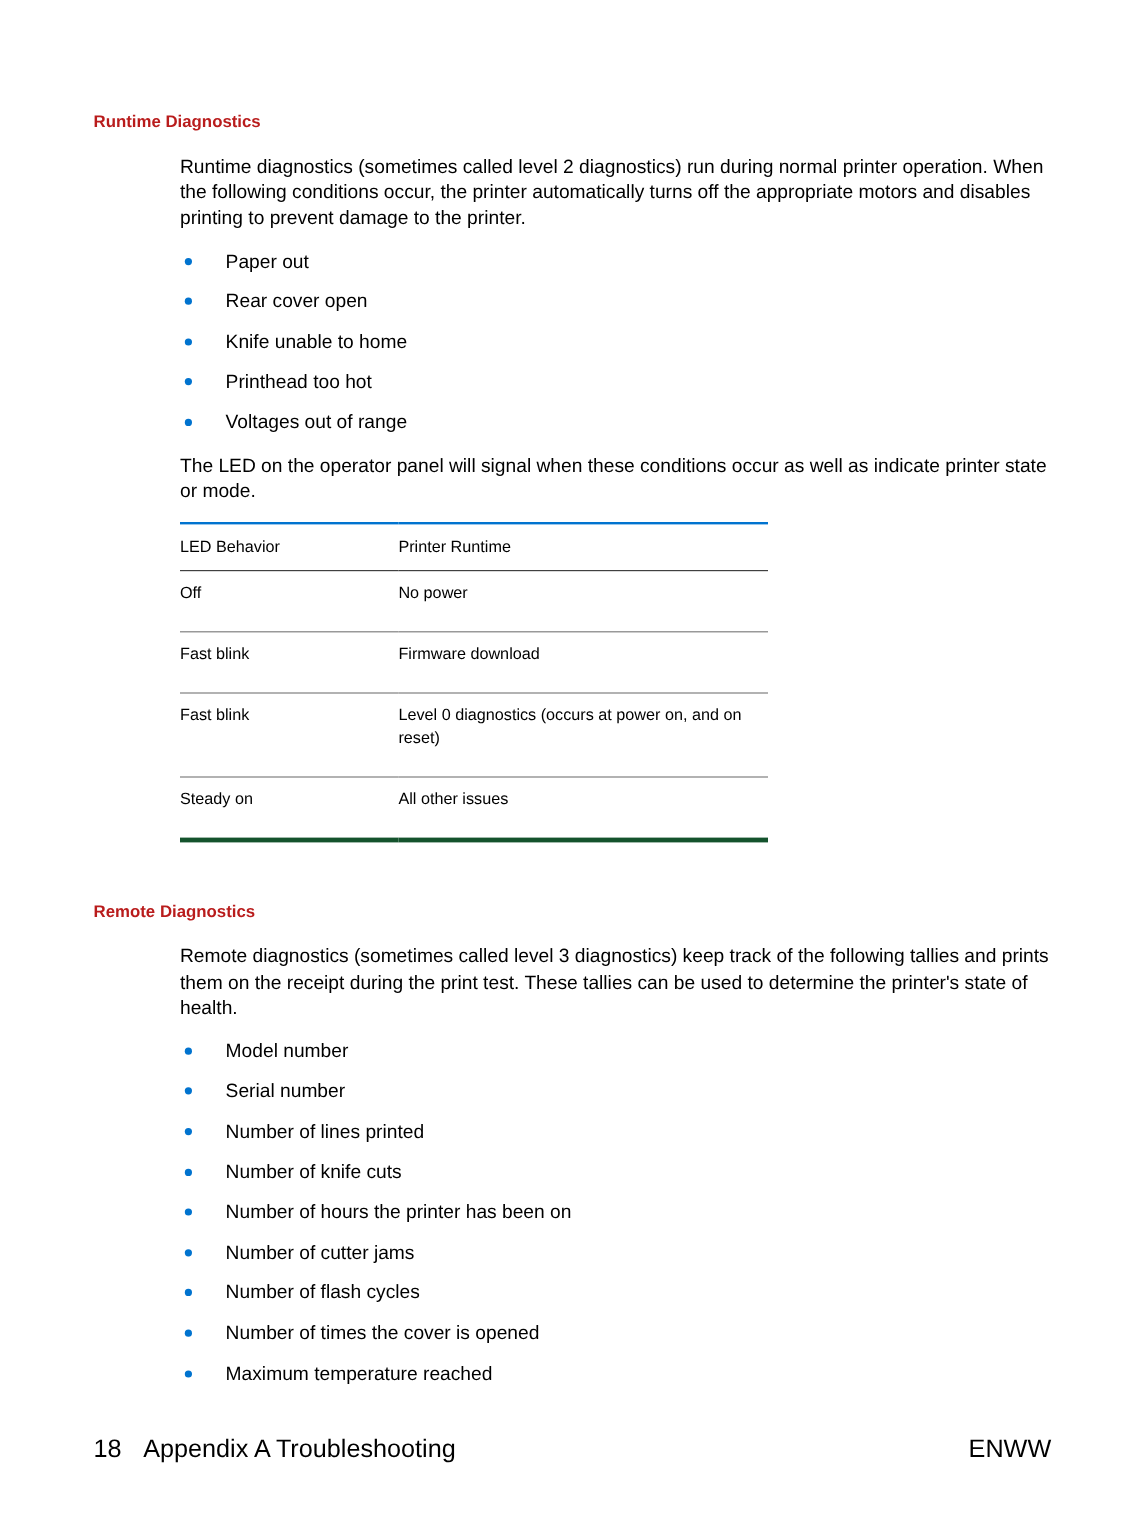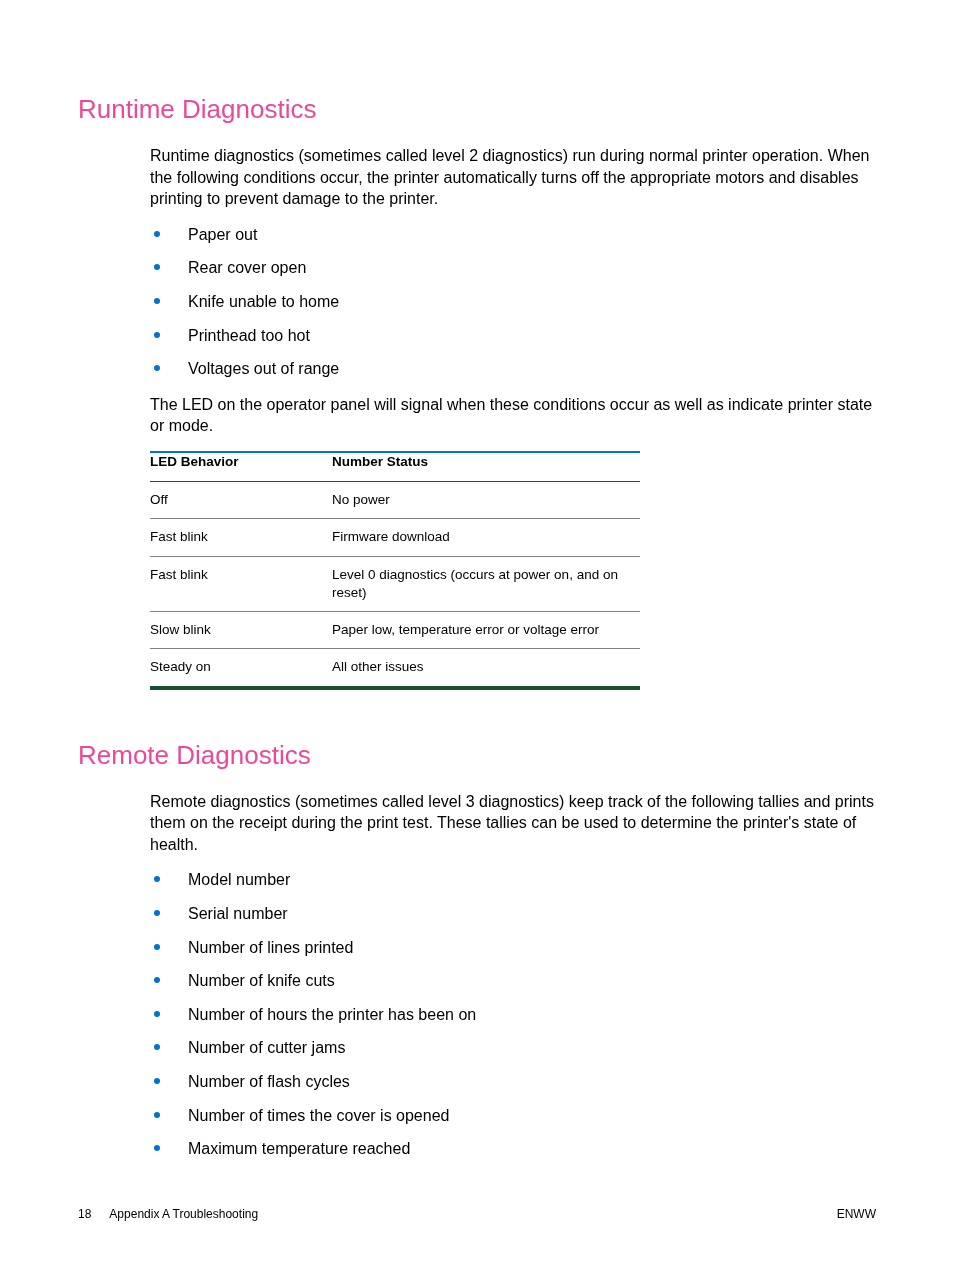--- a/index.html
+++ b/index.html
@@ -12,23 +12,23 @@
     color: #000;
     font-size: 16px;
     line-height: 1.35;
     position: relative;
   }
   .page {
     padding: 92px 78px 0 78px;
     box-sizing: border-box;
   }
   h2.section {
-    color: #ec4899;
-    font-size: 26px;
-    font-weight: normal;
+    color: #b91c1c;
+    font-size: 14px;
+    font-weight: bold;
     margin: 0 0 18px 0;
   }
   h2.section.second {
     margin-top: 48px;
   }
   .body-block {
     margin-left: 72px;
   }
   p.para {
     margin: 0 0 14px 0;
@@ -54,44 +54,44 @@
     background: #0073cf;
   }
   table.led {
     border-collapse: collapse;
     width: 490px;
     margin-top: 10px;
     font-size: 13.5px;
   }
   table.led th {
     text-align: left;
-    font-weight: bold;
-    padding: 0 10px 10px 0;
+    font-weight: normal;
+    padding: 10px 10px 10px 0;
     border-top: 2px solid #0073cf;
     border-bottom: 1px solid #404040;
   }
   table.led td {
     text-align: left;
-    padding: 9px 10px 9px 0;
+    padding: 9px 10px 23px 0;
     border-bottom: 1px solid #808080;
     vertical-align: top;
   }
   table.led tr:last-child td {
     border-bottom: 4px solid #14532d;
   }
   table.led th:first-child,
   table.led td:first-child {
     width: 172px;
   }
   .footer {
     position: absolute;
     left: 78px;
     right: 78px;
     bottom: 48px;
-    font-size: 12px;
+    font-size: 21px;
     display: flex;
     justify-content: space-between;
     align-items: baseline;
   }
   .footer .left {
     display: flex;
     gap: 18px;
     align-items: baseline;
   }
 </style>
@@ -112,39 +112,35 @@
       <li>Printhead too hot</li>
       <li>Voltages out of range</li>
     </ul>
 
     <p class="para">The LED on the operator panel will signal when these conditions occur as well as indicate printer state or mode.</p>
 
     <table class="led">
       <thead>
         <tr>
           <th>LED Behavior</th>
-          <th>Number Status</th>
+          <th>Printer Runtime</th>
         </tr>
       </thead>
       <tbody>
         <tr>
           <td>Off</td>
           <td>No power</td>
         </tr>
         <tr>
           <td>Fast blink</td>
           <td>Firmware download</td>
         </tr>
         <tr>
           <td>Fast blink</td>
           <td>Level 0 diagnostics (occurs at power on, and on reset)</td>
-        </tr>
-        <tr>
-          <td>Slow blink</td>
-          <td>Paper low, temperature error or voltage error</td>
         </tr>
         <tr>
           <td>Steady on</td>
           <td>All other issues</td>
         </tr>
       </tbody>
     </table>
   </div>
 
   <h2 class="section second">Remote Diagnostics</h2>

